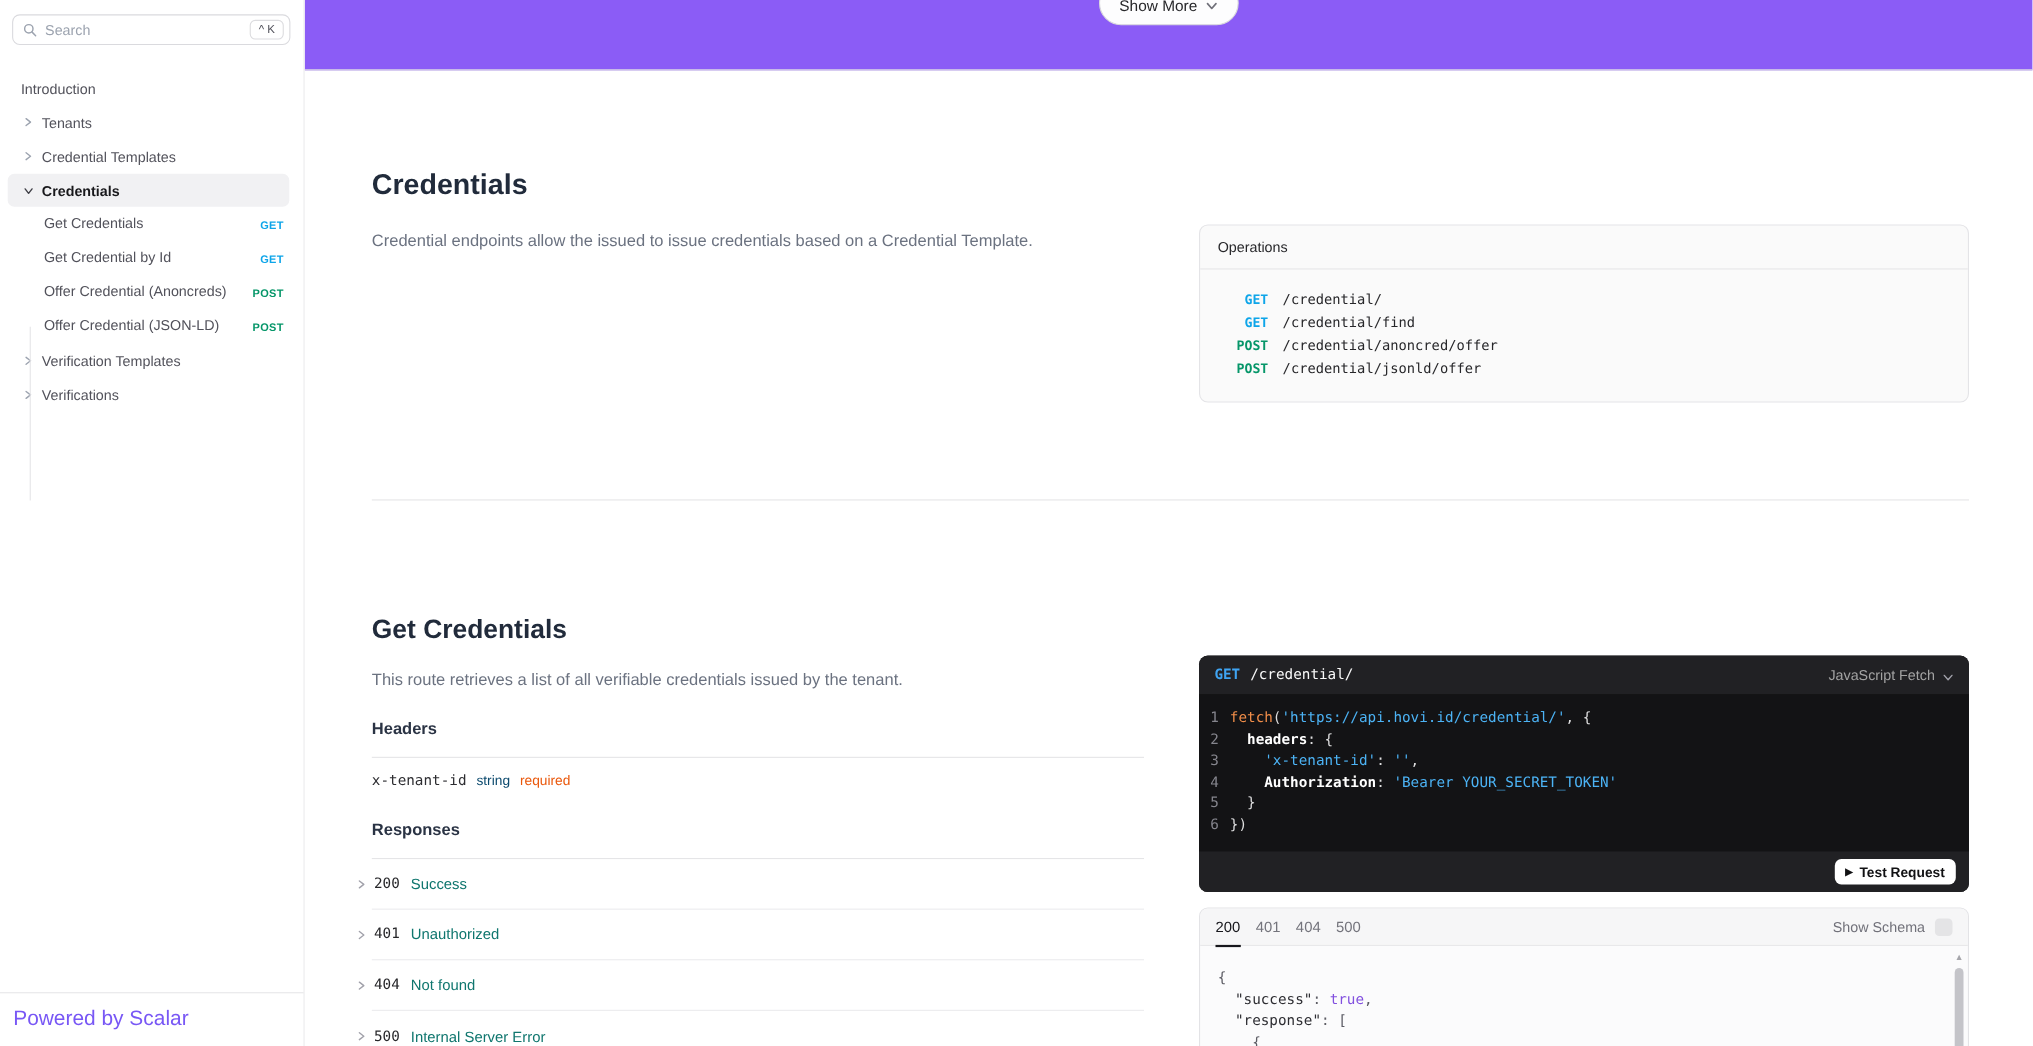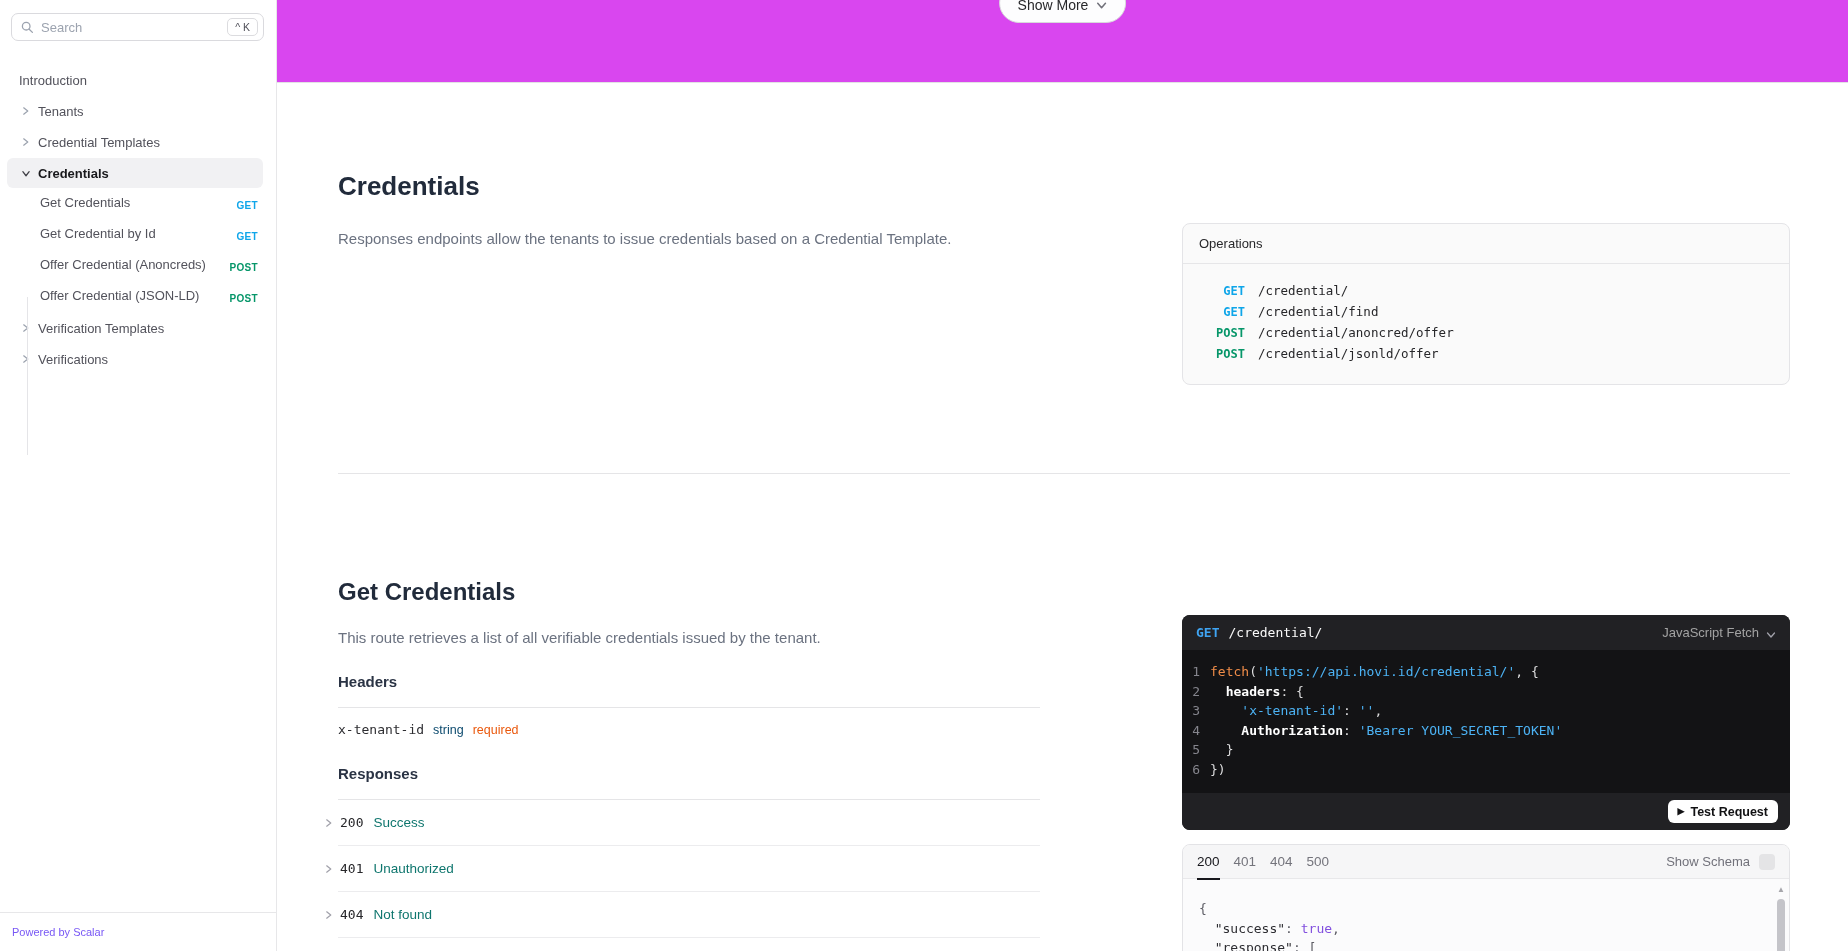--- a/index.html
+++ b/index.html
@@ -46,42 +46,42 @@
   .nav-item .chev { width: 10px; height: 10px; margin-right: 7px; color: #9ca3af; display: inline-flex; align-items: center; flex: 0 0 auto; }
   .nav-item.active { background: #f1f1f3; color: #18181b; font-weight: 700; }
   .nav-item.active .chev { color: #3f3f46; transform: rotate(90deg); margin-top: 2px; }
   .nav-item.op { padding-left: 33px; align-items: flex-start; }
   .nav-item.op .label { flex: 1; padding-right: 8px; }
   .badge { font-size: 10px; font-weight: 700; letter-spacing: .3px; margin-top: 3px; font-family: "Liberation Sans", sans-serif; }
   .badge.get { color: var(--c-method-get, #0ea5e9); }
   .badge.post { color: var(--c-method-post, #069669); }
   .guide-line { position: absolute; left: 27px; top: 246px; width: 1px; height: 158px; background: #e5e5e8; }
   .sidebar-footer {
-    border-top: 1px solid #e7e7e9; padding: 13px 12px; font-size: 11px;
+    border-top: 1px solid #e7e7e9; padding: 13px 12px; font-size: 19px;
   }
   .sidebar-footer a { color: var(--c-brand, #7857f5); text-decoration: none; cursor: pointer; }
 
   
   .main { flex: 1; position: relative; overflow: hidden; background: #fff; }
   .top-band {
-    height: 83px; background: #d946ef; border-bottom: 1px solid #e2e2e4; position: relative;
+    height: 64px; background: #8b5cf6; border-bottom: 1px solid #e2e2e4; position: relative;
   }
   .show-more {
     position: absolute; left: 50%; transform: translateX(-50%); top: -17px;
     height: 40px; padding: 0 18px; border-radius: 20px; border: 1px solid #d9d9dc;
     background: #fdfdfe; display: flex; align-items: flex-end; gap: 8px; cursor: pointer;
     font-size: 14px; color: #27272a; font-weight: 500;
   }
   .show-more .sm-inner { display:flex; align-items:center; gap:8px; padding-bottom: 9px; }
   .show-more .chev-down { color: #71717a; display: inline-flex; }
 
   .content { padding: 0 58px 0 61px; }
   .row2 { display: flex; justify-content: space-between; }
   .col-l { width: 702px; }
-  .col-r { width: 608px; }
+  .col-r { width: 700px; }
 
   h1.page-title { font-size: 26px; line-height: 32px; font-weight: 700; color: #212b3b; }
   h2.op-title { font-size: 24px; line-height: 30px; font-weight: 700; color: #212b3b; }
   h3.sub-title { font-size: 15px; line-height: 18px; font-weight: 600; color: #2a3344; }
   p.desc { font-size: 15px; line-height: 22px; color: #6b7280; }
 
   .sec1 { margin-top: 87px; }
   .sec1 .desc { margin-top: 26px; }
   .ops-card {
     margin-top: 53px; border: 1px solid #e4e4e7; border-radius: 8px; background: #fafafa; overflow: hidden;
@@ -271,21 +271,21 @@
             </span>
         </span>
       </button>
     </div>
 
     <div class="content">
 
       <div class="row2 sec1">
         <div class="col-l">
           <h1 class="page-title">Credentials</h1>
-          <p class="desc">Responses endpoints allow the tenants to issue credentials based on a Credential Template.</p>
+          <p class="desc">Credential endpoints allow the issued to issue credentials based on a Credential Template.</p>
         </div>
         <div class="col-r">
           <div class="ops-card">
             <div class="ops-card-header">Operations</div>
             <div class="ops-card-body">
               <div class="op-row">
                 <span class="m get">GET</span>
                 <span class="p">/credential/</span>
               </div>
               <div class="op-row">

